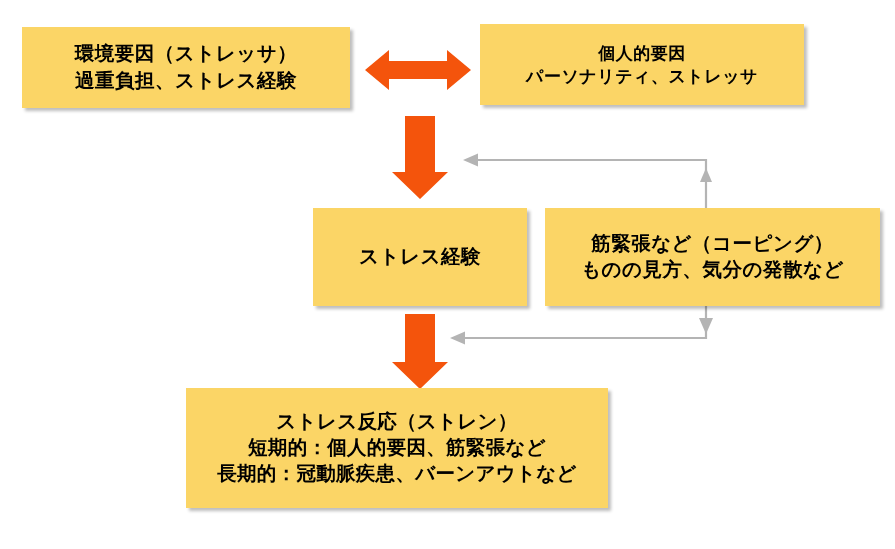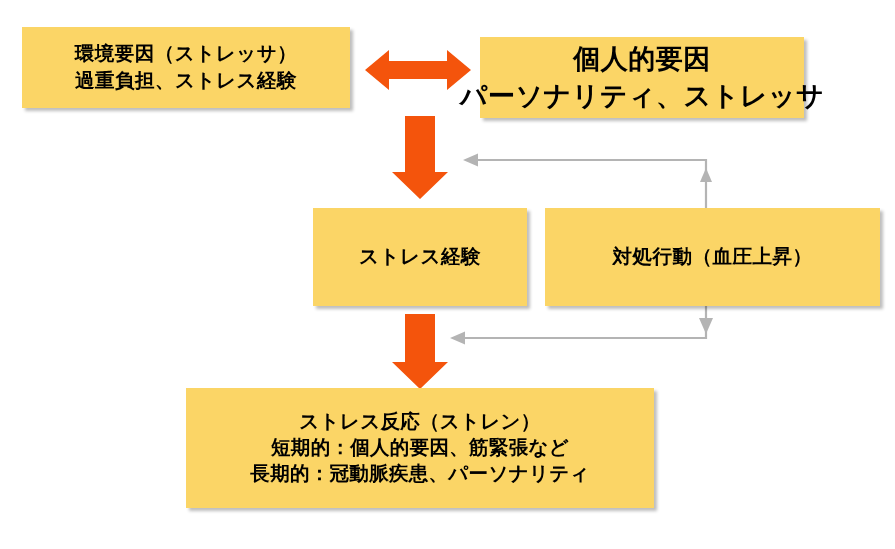--- a/index.html
+++ b/index.html
@@ -38,33 +38,33 @@
     white-space: nowrap;
     display: block;
   }
 
   
   #box-environmental {
     left: 22px;  top: 27px;  width: 328px; height: 81px;
     font-size: 19.5px;
   }
   #box-personal {
-    left: 480px; top: 37px;  width: 324px; height: 81px;
-    font-size: 27px;
+    left: 480px; top: 24px;  width: 324px; height: 81px;
+    font-size: 17px;
   }
   #box-stress-experience {
     left: 313px; top: 208px; width: 214px; height: 98px;
     font-size: 19.5px;
   }
   #box-coping {
     left: 545px; top: 208px; width: 335px; height: 98px;
     font-size: 19.5px;
   }
   #box-stress-response {
-    left: 186px; top: 388px; width: 468px; height: 120px;
+    left: 186px; top: 388px; width: 422px; height: 120px;
     font-size: 19.5px;
   }
   #box-stress-response .line { letter-spacing: 0.3px; }
 
   
   #arrow-layer {
     position: absolute;
     left: 0; top: 0;
     width: 895px; height: 549px;
     z-index: 2;
@@ -123,22 +123,23 @@
   <div class="box" id="box-personal">
     <span class="line">個人的要因</span>
     <span class="line">パーソナリティ、ストレッサ</span>
   </div>
 
   <div class="box" id="box-stress-experience">
     <span class="line">ストレス経験</span>
   </div>
 
   <div class="box" id="box-coping">
-    <span class="line">対処行動（血圧上昇）</span>
+    <span class="line">筋緊張など（コーピング）</span>
+    <span class="line">ものの見方、気分の発散など</span>
   </div>
 
   <div class="box" id="box-stress-response">
     <span class="line">ストレス反応（ストレン）</span>
     <span class="line">短期的：個人的要因、筋緊張など</span>
-    <span class="line">長期的：冠動脈疾患、パーソナリティ</span>
+    <span class="line">長期的：冠動脈疾患、バーンアウトなど</span>
   </div>
 
 </div>
 
 </body></html>

